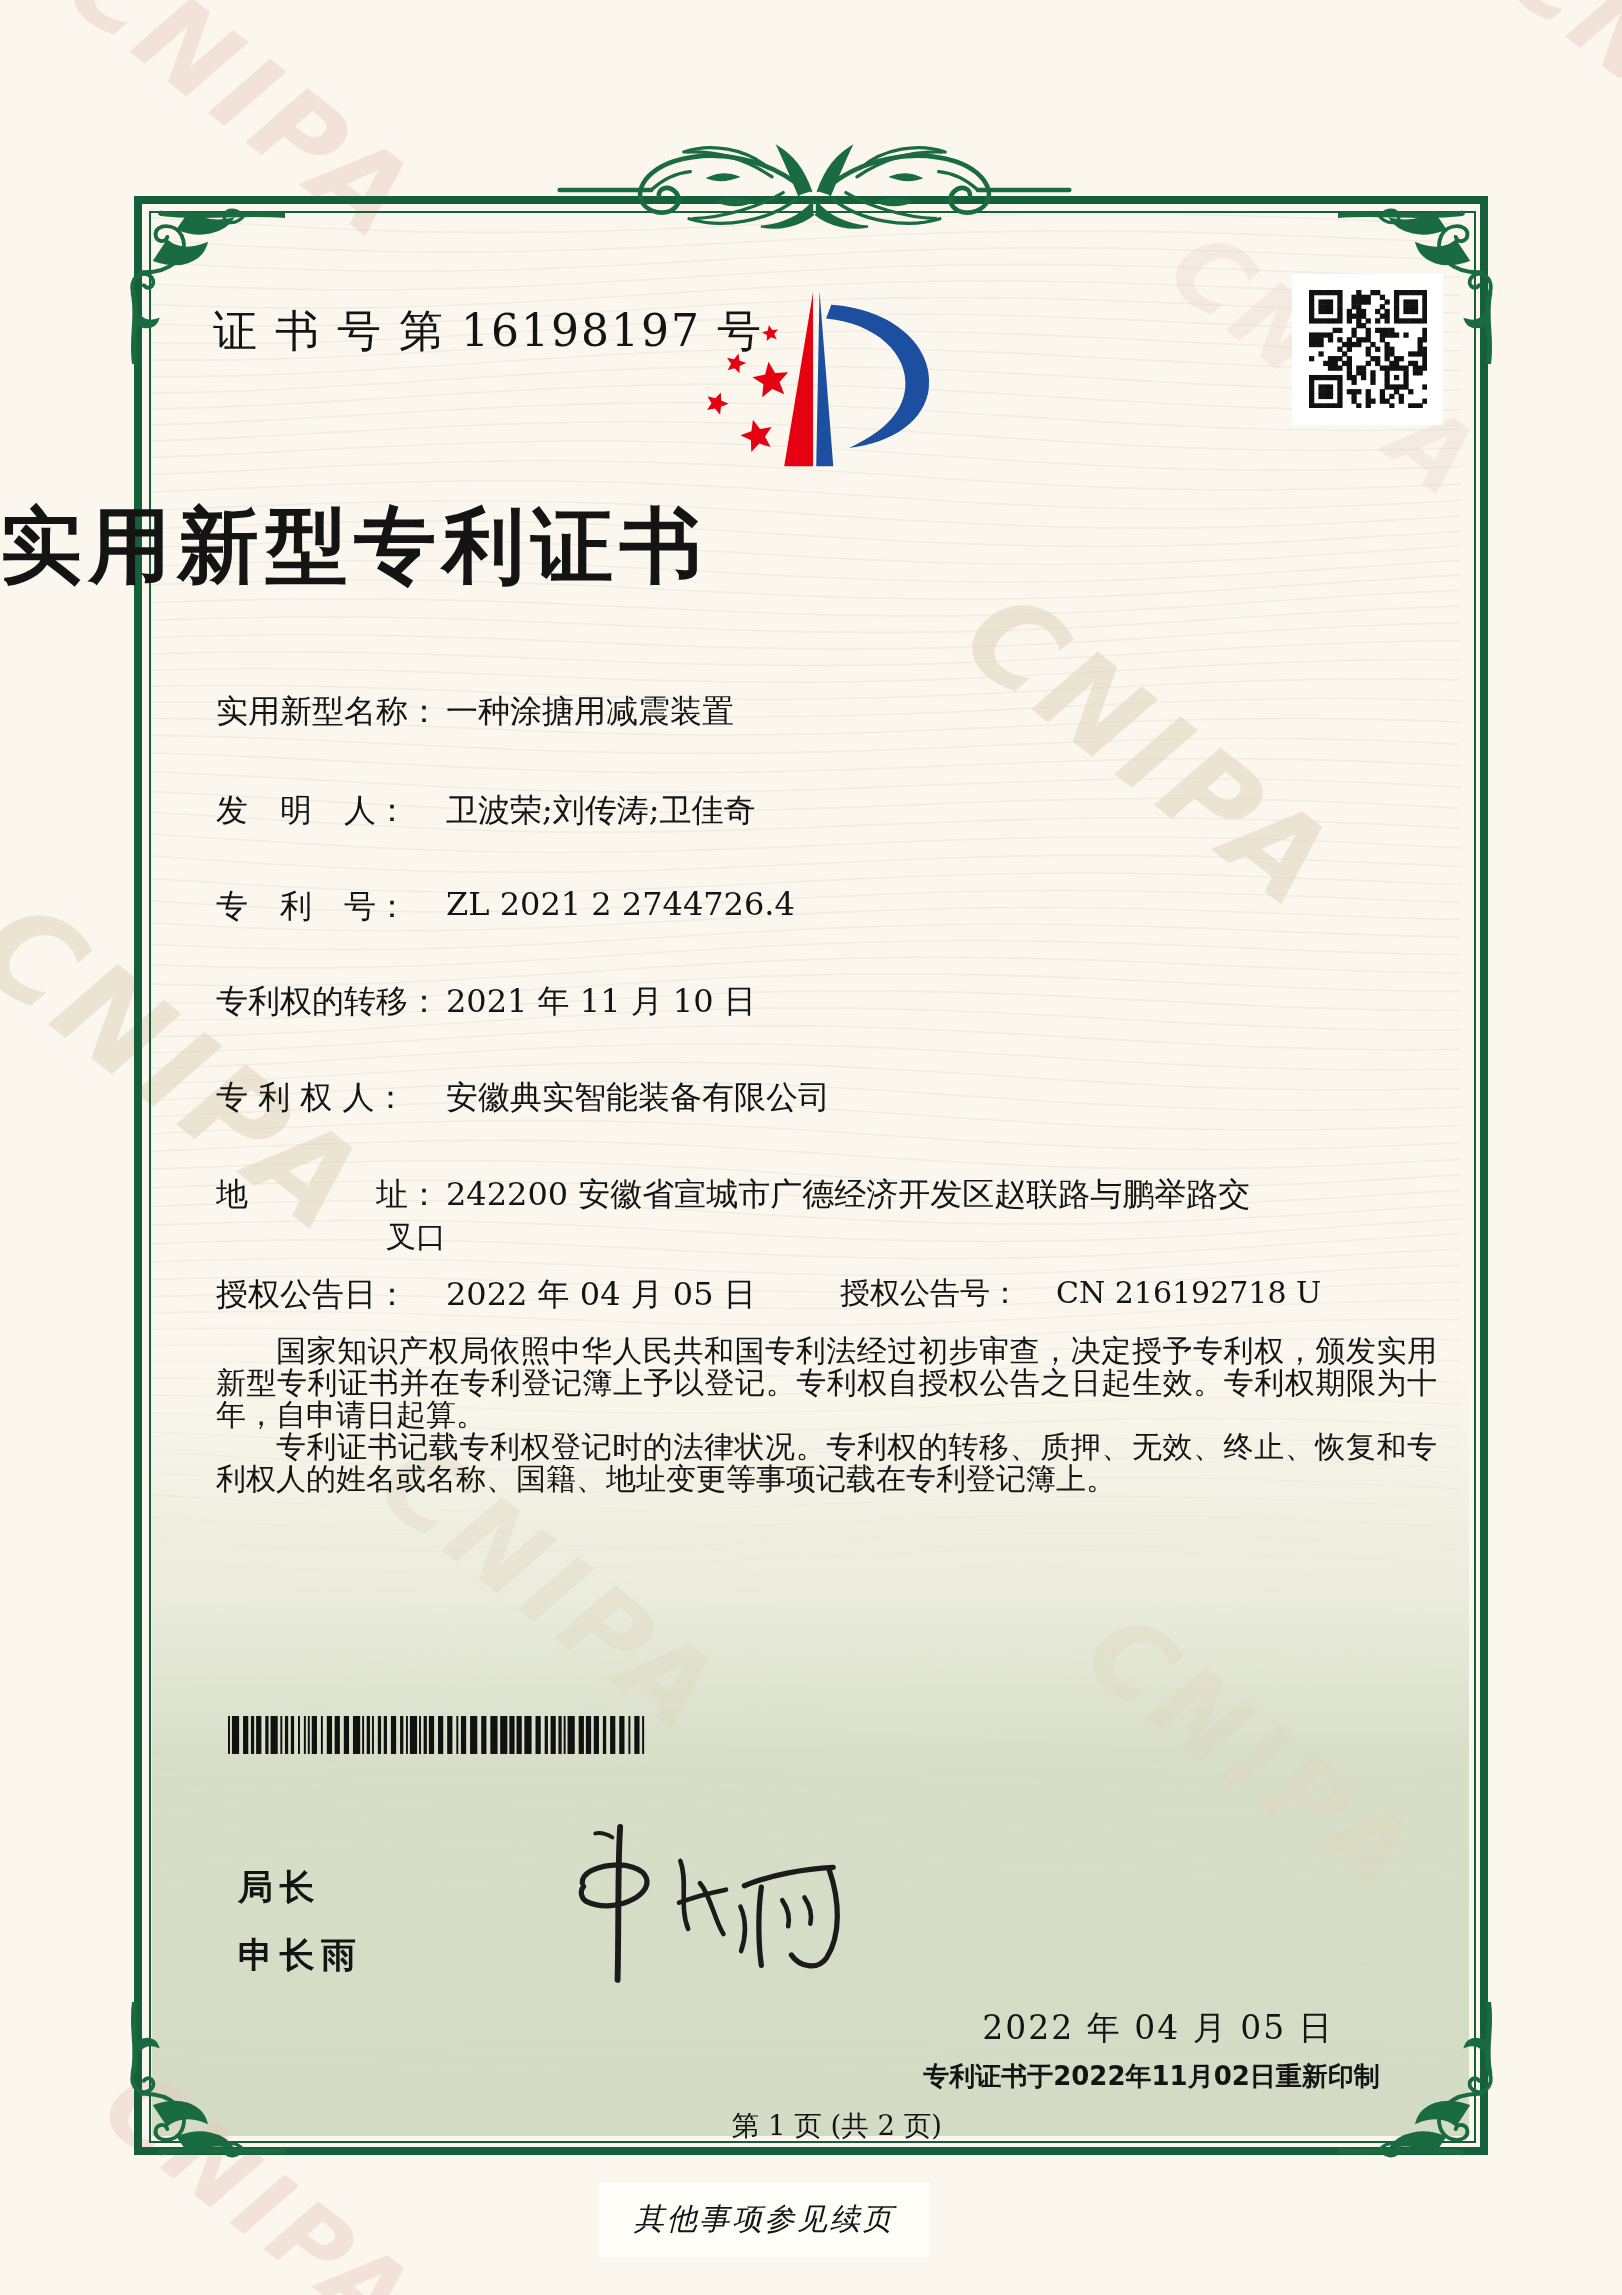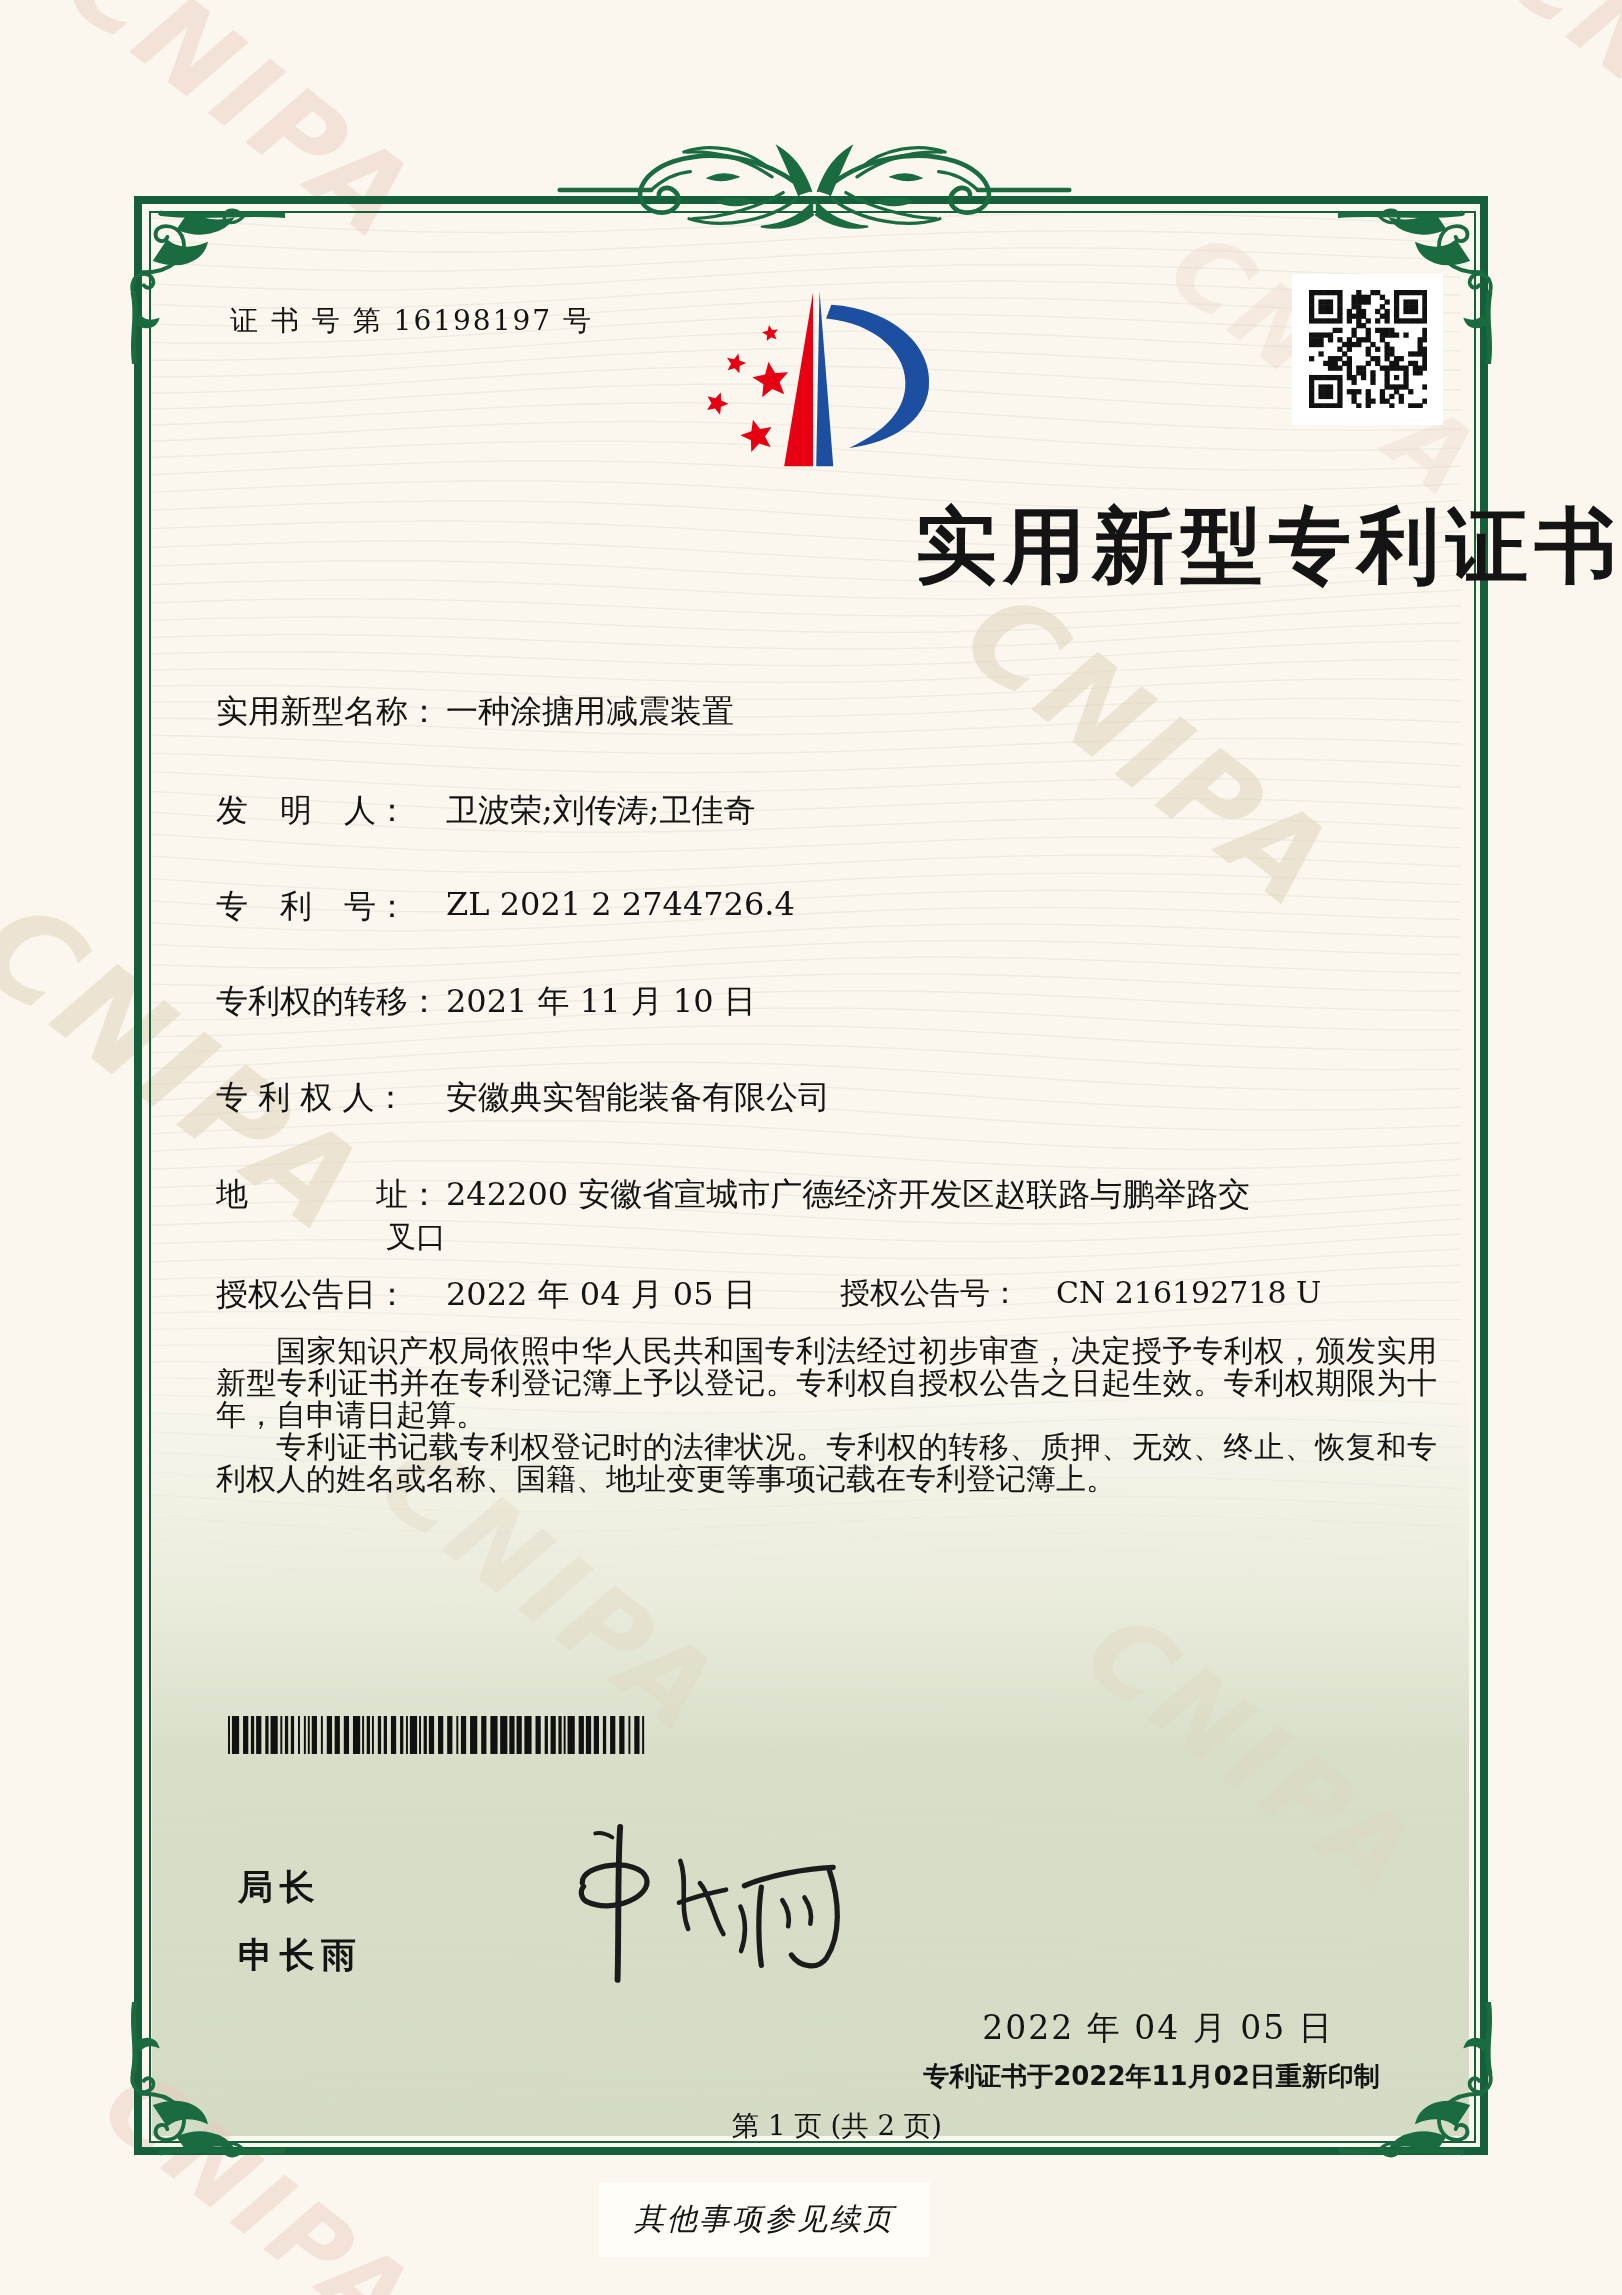--- a/index.html
+++ b/index.html
@@ -22,23 +22,23 @@
       rgba(214,222,198,0.45) 72%,
       rgba(206,216,190,0.78) 80%,
       rgba(203,213,187,0.82) 100%);
   }
   .wm{
     position:absolute;font-family:"DejaVu Sans","Liberation Sans",sans-serif;
     font-weight:700;font-style:italic;letter-spacing:6.5px;
     transform:rotate(38deg);transform-origin:center;white-space:nowrap;
     pointer-events:none;
   }
-  .cert-no{left:230px;top:302px;font-size:28px;letter-spacing:2px;}
+  .cert-no{left:213px;top:302px;font-size:44px;letter-spacing:2px;}
   .doc-title{
-    left:0;top:492px;width:1623px;text-align:right;
+    left:0;top:492px;width:1623px;text-align:left;
     font-size:82px;font-weight:700;letter-spacing:6.5px;
   }
   .field-row{position:absolute;left:216px;font-size:32px;white-space:nowrap;}
   .field-row .lab{display:inline-block;width:230px;vertical-align:top;}
   .addr2{left:372px;font-size:30px;margin-left:14px;}
   .grant-pair2{left:832px;font-size:30px;white-space:nowrap;margin-left:8px;}
   .grant-pair2 .lab2{display:inline-block;width:216px;}
   .paras{left:216px;top:1335px;width:1221px;font-size:30px;line-height:32px;
     text-align:justify;}
   .paras p{margin:0;text-indent:60px;}

